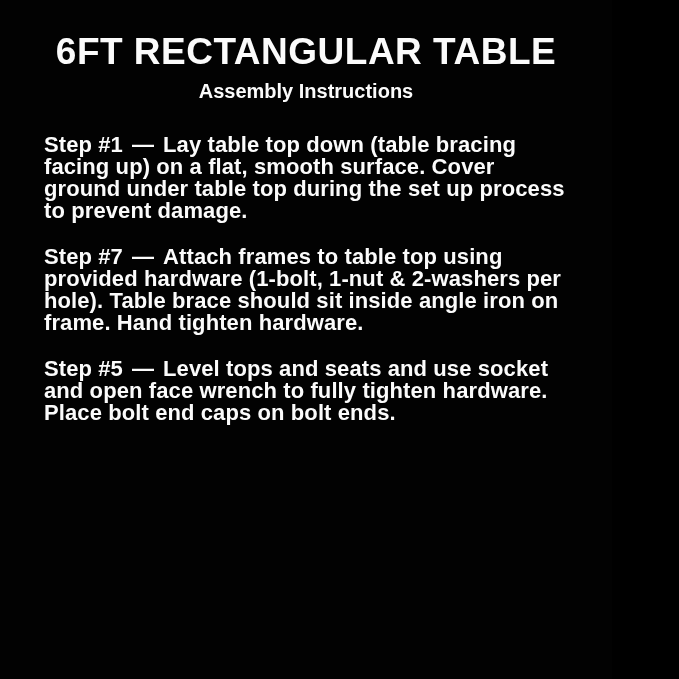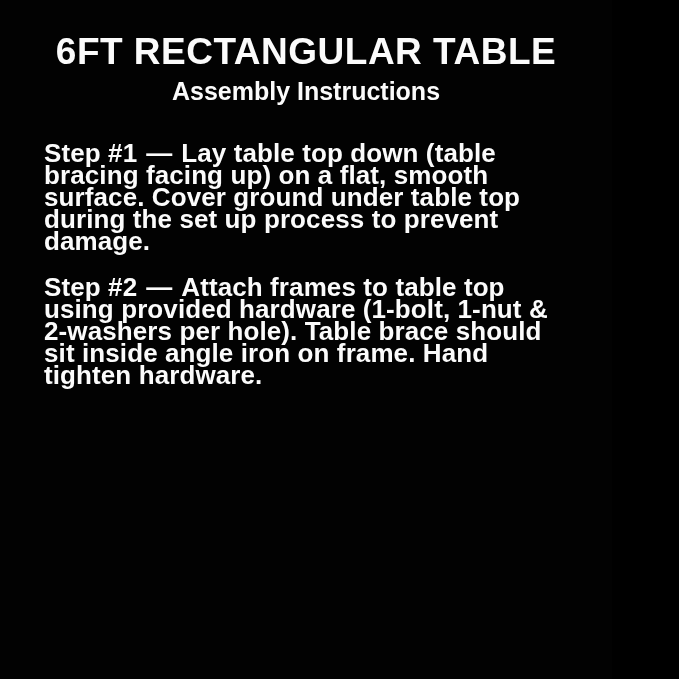--- a/index.html
+++ b/index.html
@@ -22,51 +22,52 @@
     text-align: center;
     padding-top: 32px;
   }
   .title {
     font-size: 37px;
     line-height: 40px;
     letter-spacing: 0.5px;
     margin: 0;
   }
   .subtitle {
-    font-size: 25px;
+    font-size: 20px;
     line-height: 30px;
     margin: 4px 0 0 0;
   }
   .steps {
     padding: 24px 42px 0 44px;
   }
   .step {
-    font-size: 26px;
+    font-size: 22px;
     line-height: 22px;
-    margin: 12px 0 24px 0;
+    margin: 4px 0 24px 0;
     letter-spacing: 0.1px;
   }
   .step .dash {
     margin: 0 9px;
   }
 </style>
 </head>
 <body>
 
 <div class="canvas">
 
   <div class="header">
     <h1 class="title">6FT RECTANGULAR TABLE</h1>
     <h2 class="subtitle">Assembly Instructions</h2>
   </div>
 
   <div class="steps">
 
     <p class="step"><span>Step #1</span><span class="dash">—</span><span>Lay table top down (table bracing facing up) on a flat, smooth surface. Cover ground under table top during the set up process to prevent damage.</span></p>
 
-    <p class="step"><span>Step #2</span><span class="dash">—</span><span>Attach frames to table top using provided hardware (1-bolt, 1-nut &amp; 2-washers per hole). Table brace should sit inside angle iron on frame. Hand tighten hardware.</span></p>
+    <p class="step"><span>Step #7</span><span class="dash">—</span><span>Attach frames to table top using provided hardware (1-bolt, 1-nut &amp; 2-washers per hole). Table brace should sit inside angle iron on frame. Hand tighten hardware.</span></p>
 
 
 
+    <p class="step"><span>Step #5</span><span class="dash">—</span><span>Level tops and seats and use socket and open face wrench to fully tighten hardware. Place bolt end caps on bolt ends.</span></p>
 
   </div>
 
 </div>
 
 </body></html>

